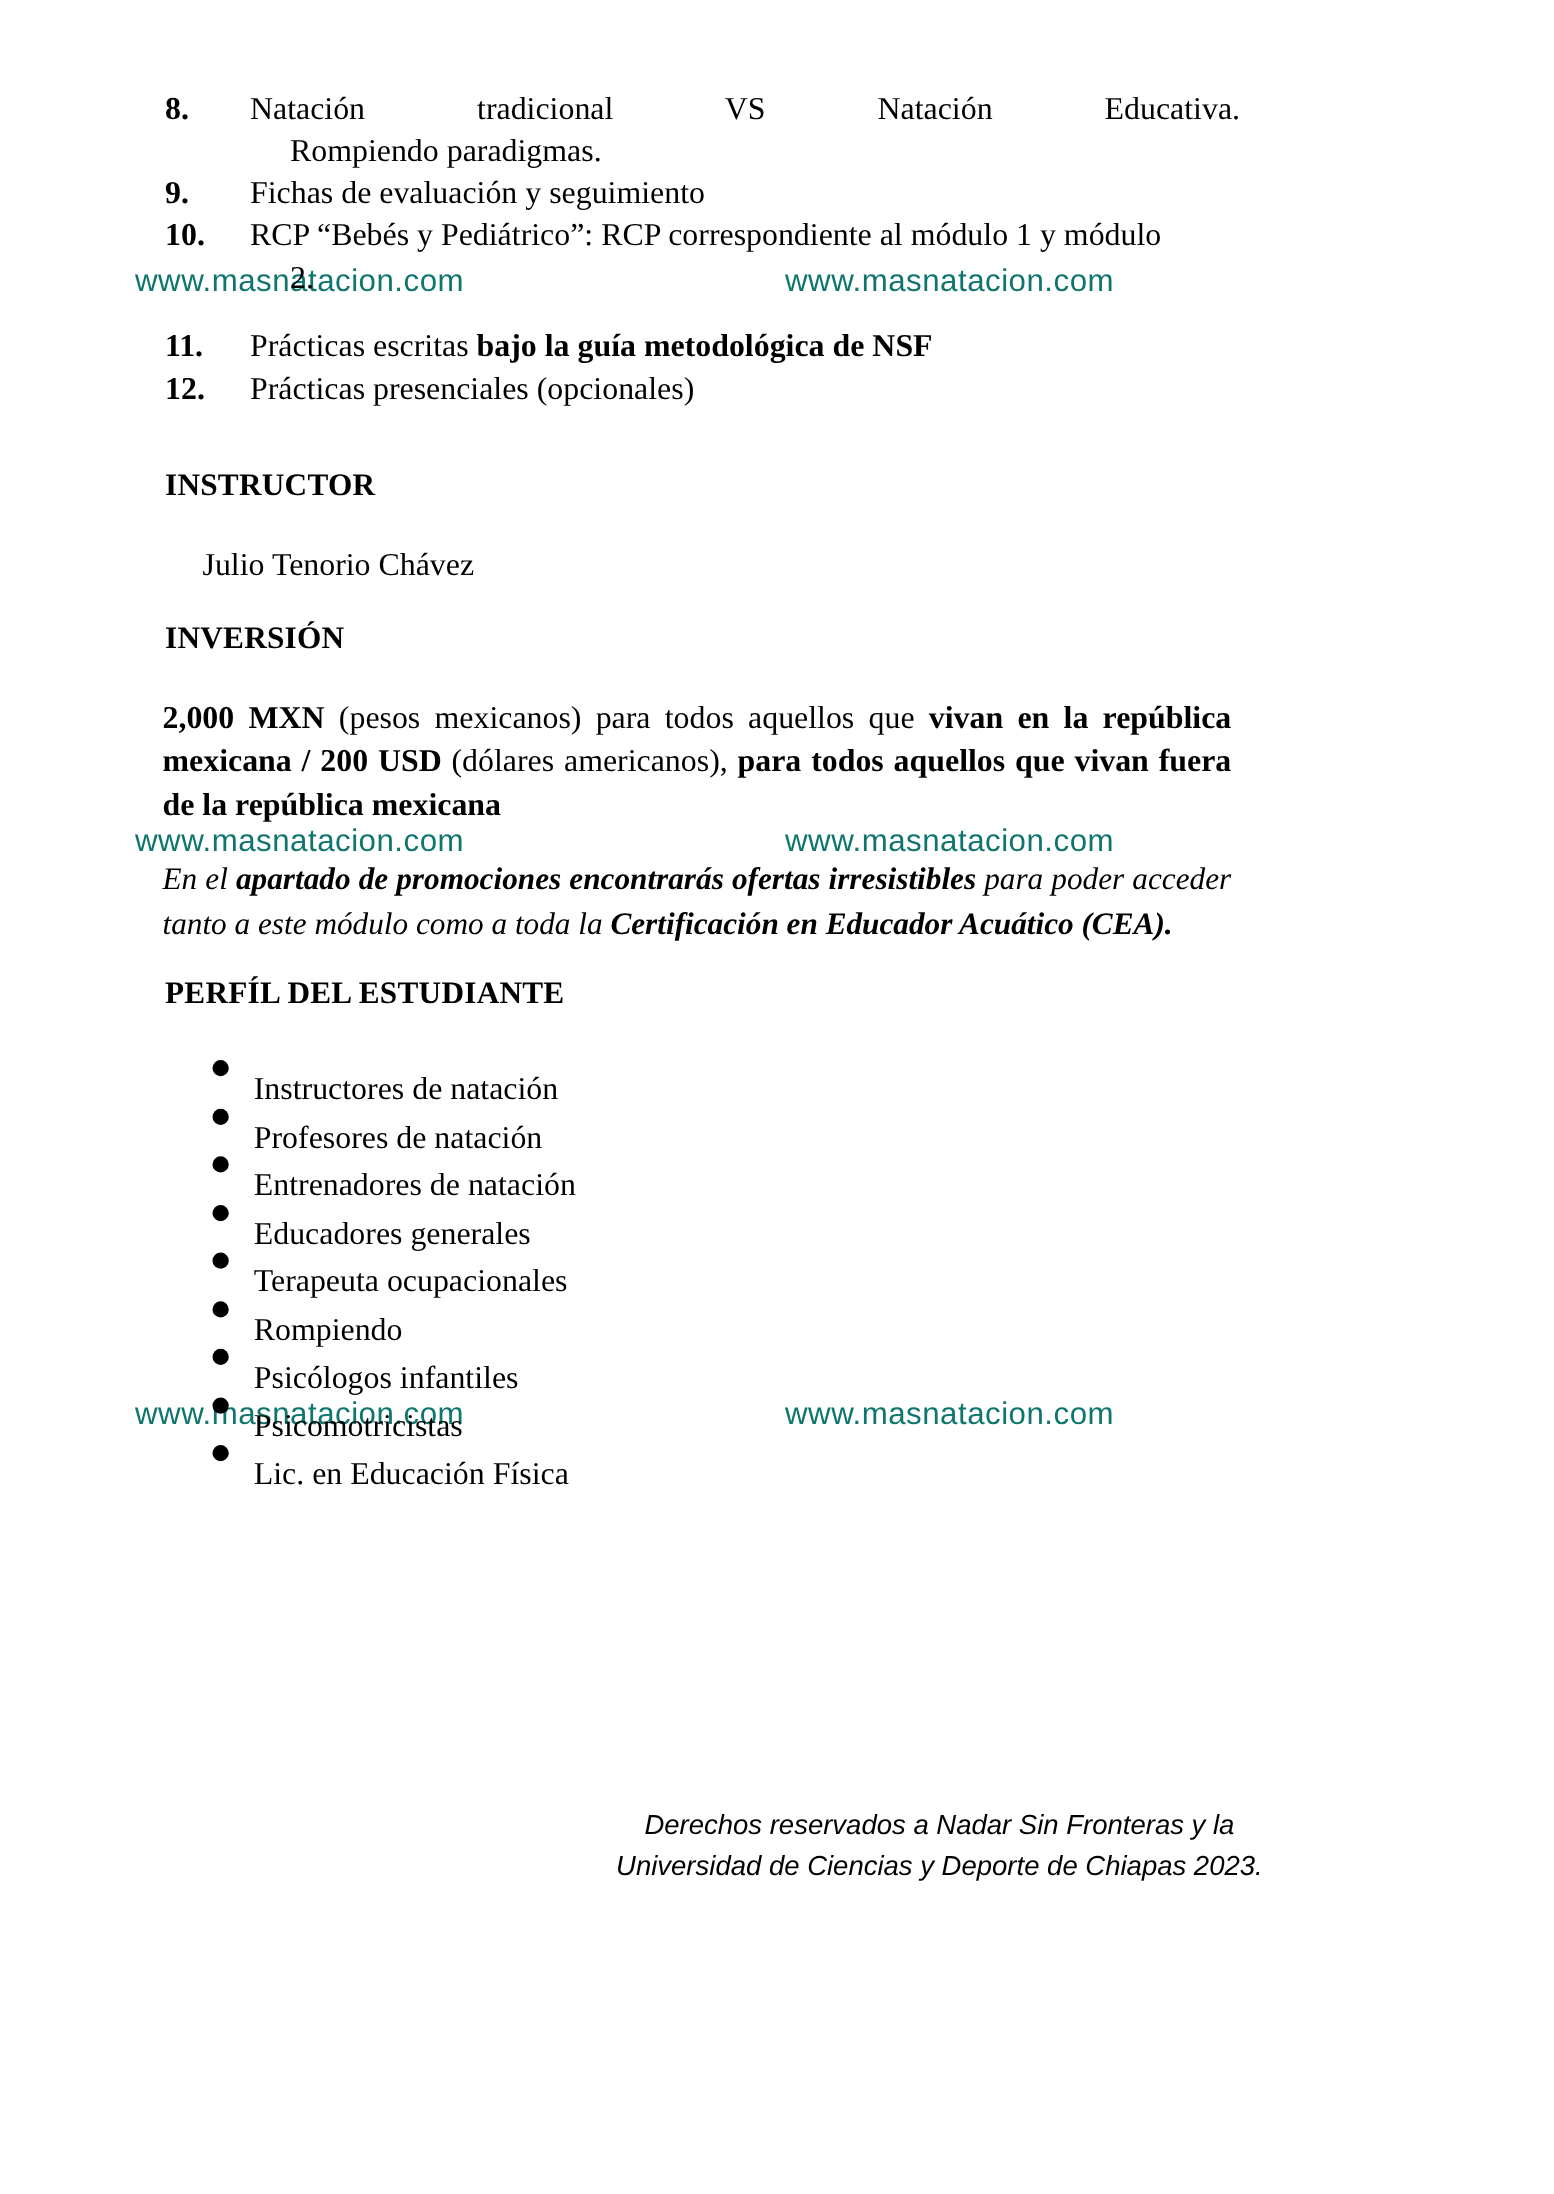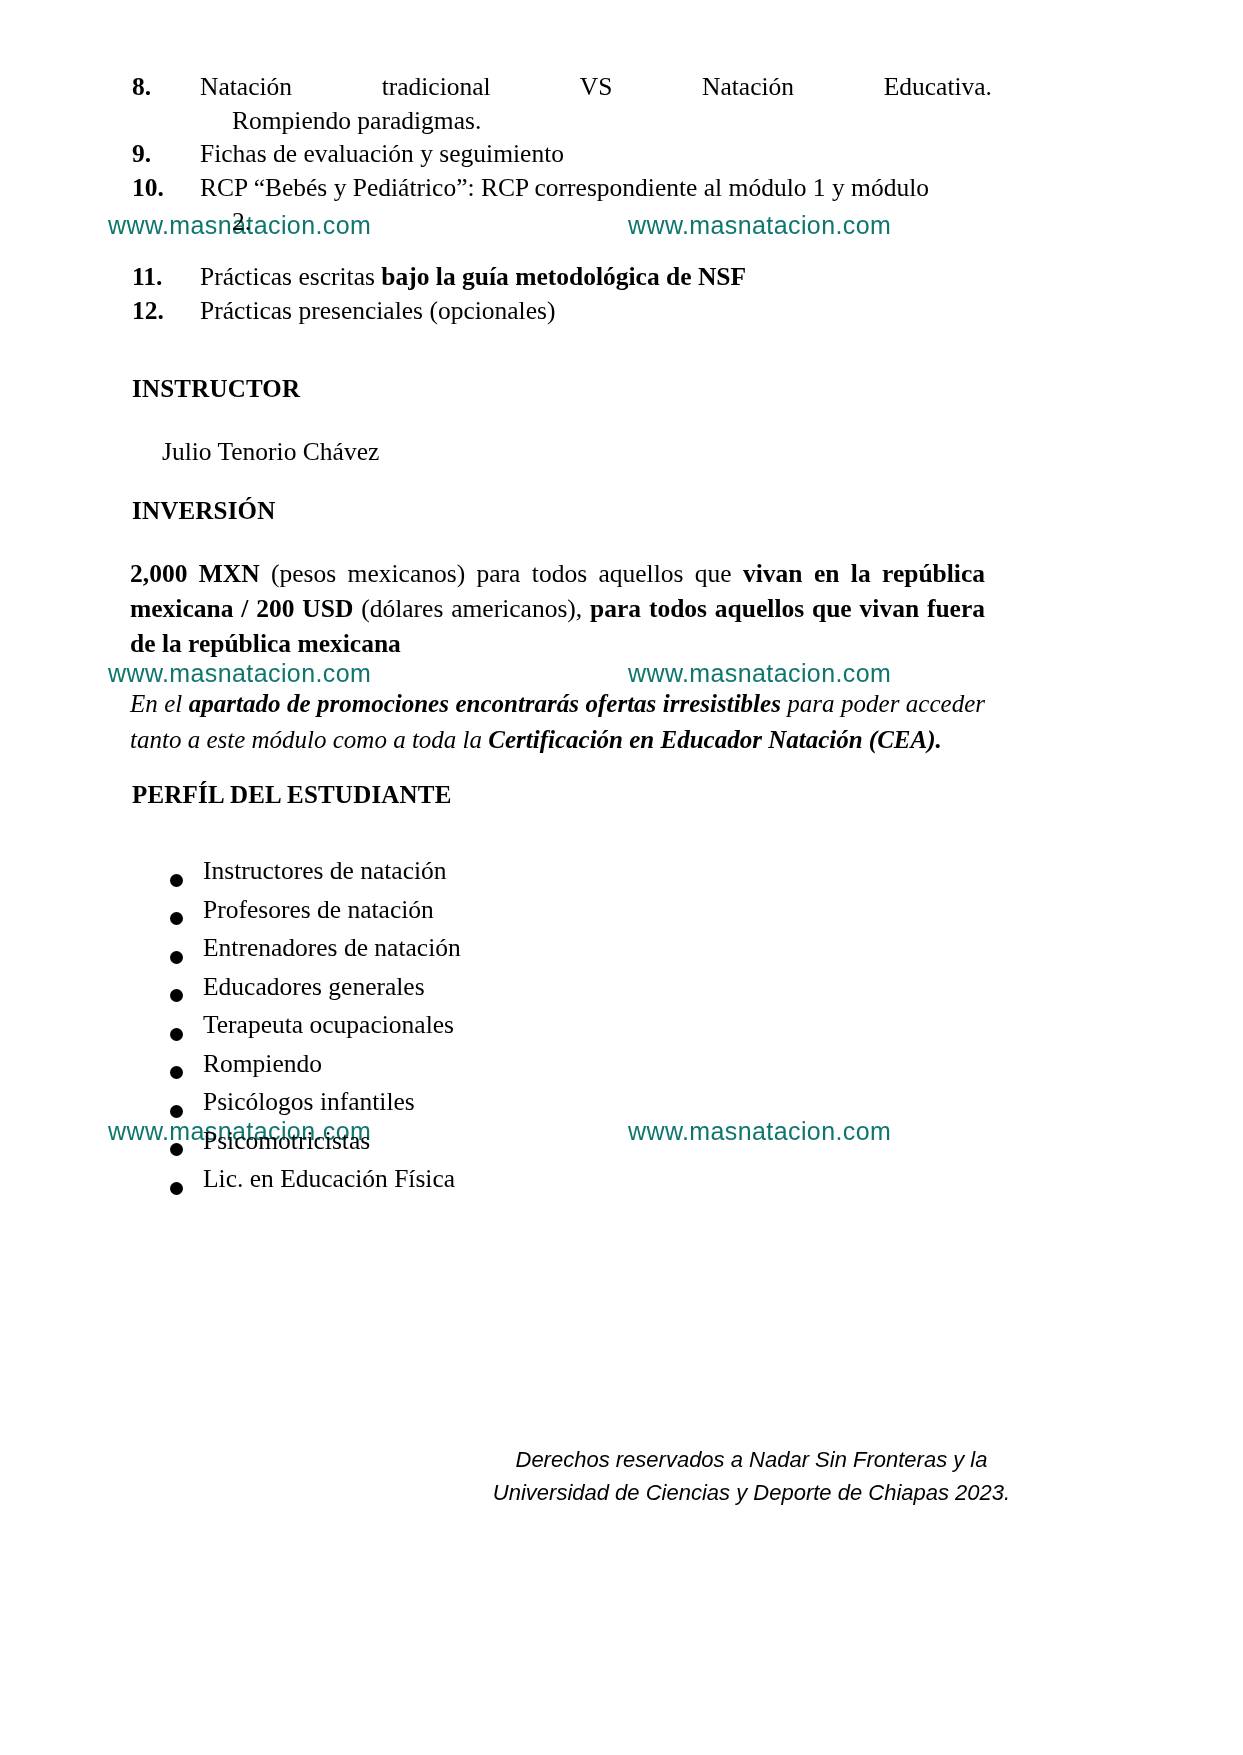--- a/index.html
+++ b/index.html
@@ -118,21 +118,21 @@
   .bullets {
     position: absolute;
     left: 170px;
     top: 852px;
     list-style: none;
     margin: 0;
     padding: 0;
   }
   .bullet-item {
     display: flex;
-    align-items: flex-end;
+    align-items: flex-start;
     font-size: 25.5px;
     line-height: 38.5px;
     white-space: nowrap;
   }
   .bullet-dot {
     flex: 0 0 auto;
     width: 13px;
     height: 13px;
     border-radius: 50%;
     background: #000;
@@ -205,21 +205,21 @@
     <div class="heading" style="top:375px;">INSTRUCTOR</div>
     <div class="plain-line" style="top:437px;margin-left:24px;">Julio Tenorio Chávez</div>
 
     <div class="heading" style="top:497px;">INVERSIÓN</div>
 
     <div class="invest">
       <span class="bold">2,000 MXN</span><span> (pesos mexicanos) para todos aquellos que </span><span class="bold">vivan en la república mexicana / 200 USD</span><span> (dólares americanos), </span><span class="bold">para todos aquellos que vivan fuera de la república mexicana</span>
     </div>
 
     <div class="italic-par">
-      <span>En el </span><b>apartado de promociones encontrarás ofertas irresistibles</b><span> para poder acceder tanto a este módulo como a toda la </span><b>Certificación en Educador Natación (CEA).</b>
+      <span>En el </span><b>apartado de promociones encontrarás ofertas irresistibles</b><span> para poder acceder tanto a este módulo como a toda la </span><b>Certificación en Educador Acuático (CEA).</b>
     </div>
 
     <div class="heading" style="top:781px;">PERFÍL DEL ESTUDIANTE</div>
 
     <ul class="bullets">
       <li class="bullet-item">
         <span class="bullet-dot"></span>
         <span>Instructores de natación</span>
       </li>
       <li class="bullet-item">

